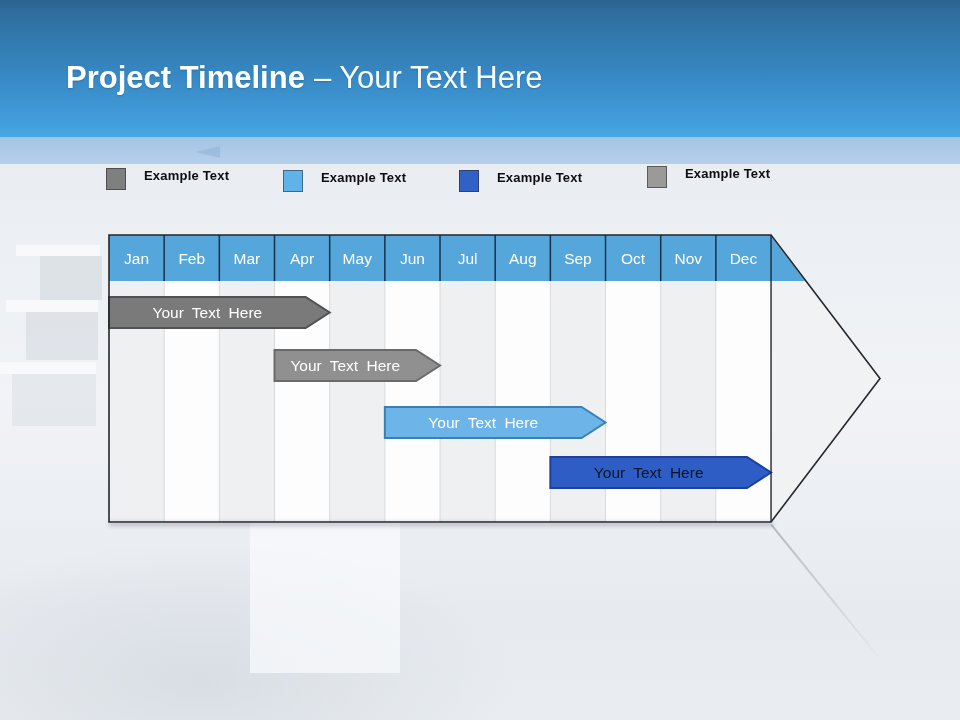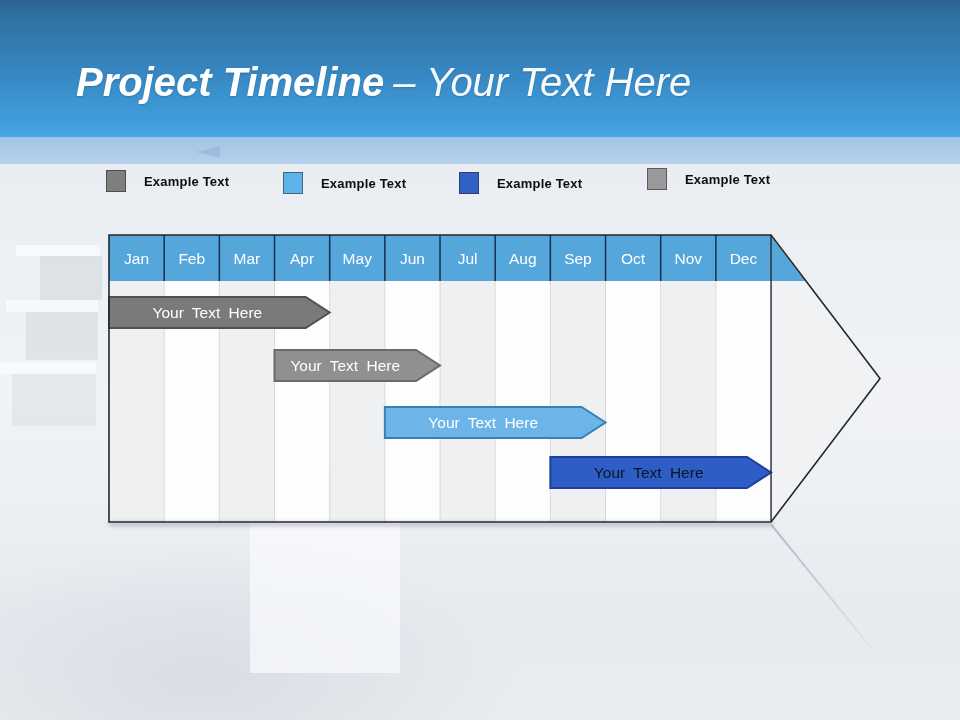--- a/index.html
+++ b/index.html
@@ -7,26 +7,26 @@
   .slide{position:relative;width:960px;height:720px;overflow:hidden;
          background:linear-gradient(180deg,#e3e8ee 0%,#eaeef2 25%,#f1f3f6 55%,#e7ebf0 85%,#e9edf1 100%);}
   
   .header{position:absolute;left:0;top:0;width:960px;height:137px;
           background:linear-gradient(180deg,#2a6290 0%,#2f6f9e 10%,#3788c4 55%,#42a0dd 92%,#47a7e3 100%);}
   .accent-band{position:absolute;left:0;top:137px;width:960px;height:27px;
           background:linear-gradient(180deg,#a3c5e5 0%,#aecbe8 60%,#b6d0ea 100%);}
   .band-arrow{position:absolute;left:196px;top:146px;width:0;height:0;opacity:.55;
           border-top:6px solid transparent;border-bottom:6px solid transparent;
           border-right:24px solid #8fb2d6;}
-  .title{position:absolute;left:76px;top:60px;color:#ffffff;font-size:40px;white-space:nowrap;
-         text-shadow:0 1px 2px rgba(0,0,0,.18);font-style:italic;}
+  .title{position:absolute;left:66px;top:60px;color:#ffffff;font-size:31px;white-space:nowrap;
+         text-shadow:0 1px 2px rgba(0,0,0,.18);}
   .t-bold{font-weight:700;}
   .t-light{font-weight:400;margin-left:9px;opacity:.97;}
   
-  .legend-item{position:absolute;top:168px;height:26px;display:flex;align-items:center;}
+  .legend-item{position:absolute;top:168px;height:26px;display:flex;}
   .legend-swatch{display:inline-block;width:20px;height:22px;border:1px solid rgba(40,40,40,.55);
                  box-sizing:border-box;margin-right:18px;}
   .legend-label{font-size:13px;font-weight:700;color:#0d0d0d;letter-spacing:.2px;}
   
   #chart-svg{position:absolute;left:100px;top:230px;font-family:"Liberation Sans", sans-serif;}
   .chart-shadow{position:absolute;left:109px;top:522px;width:664px;height:4px;
                 background:rgba(70,80,95,.32);filter:blur(2px);}
   .reflection-line{position:absolute;left:772px;top:524px;width:175px;height:2px;
                 background:linear-gradient(90deg,rgba(110,120,135,.45),rgba(110,120,135,0));
                 transform:rotate(51deg);transform-origin:0 0;}

